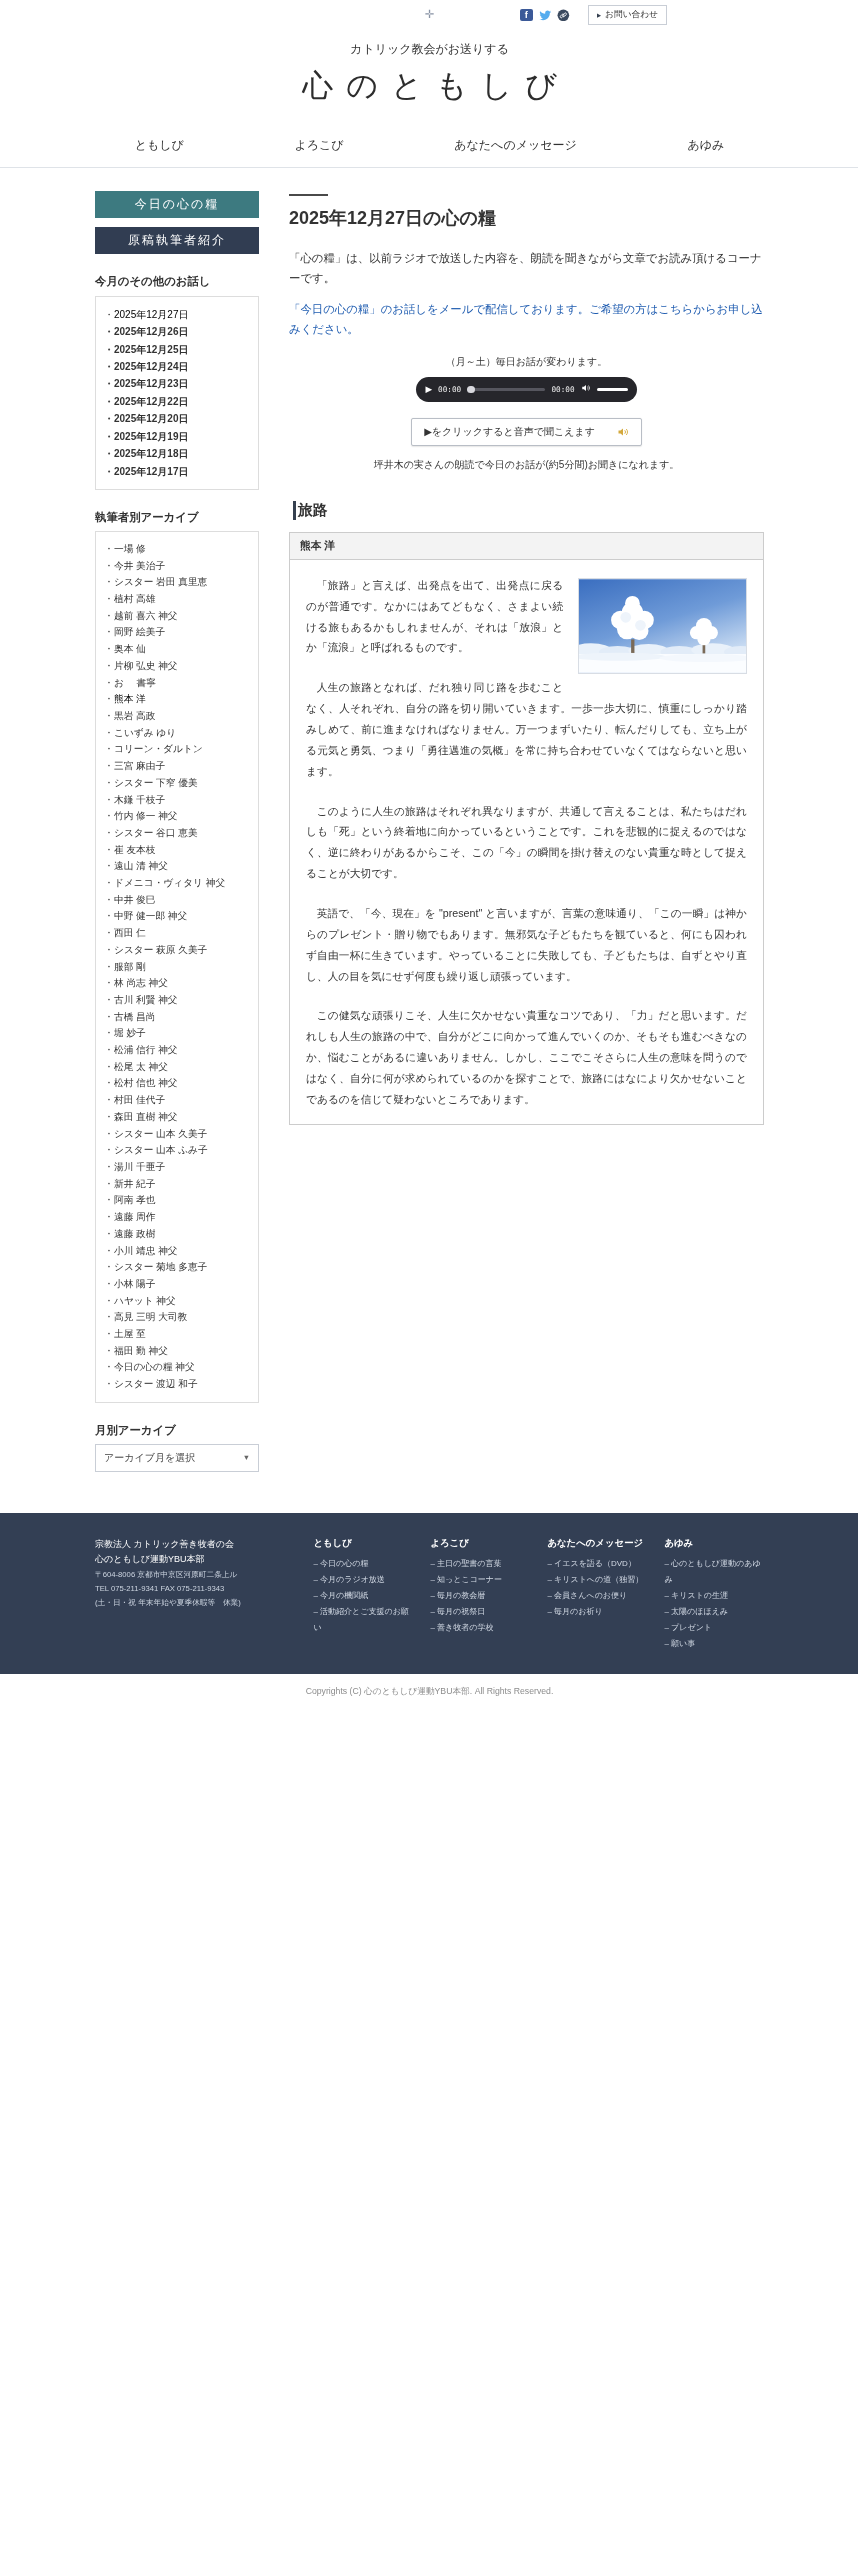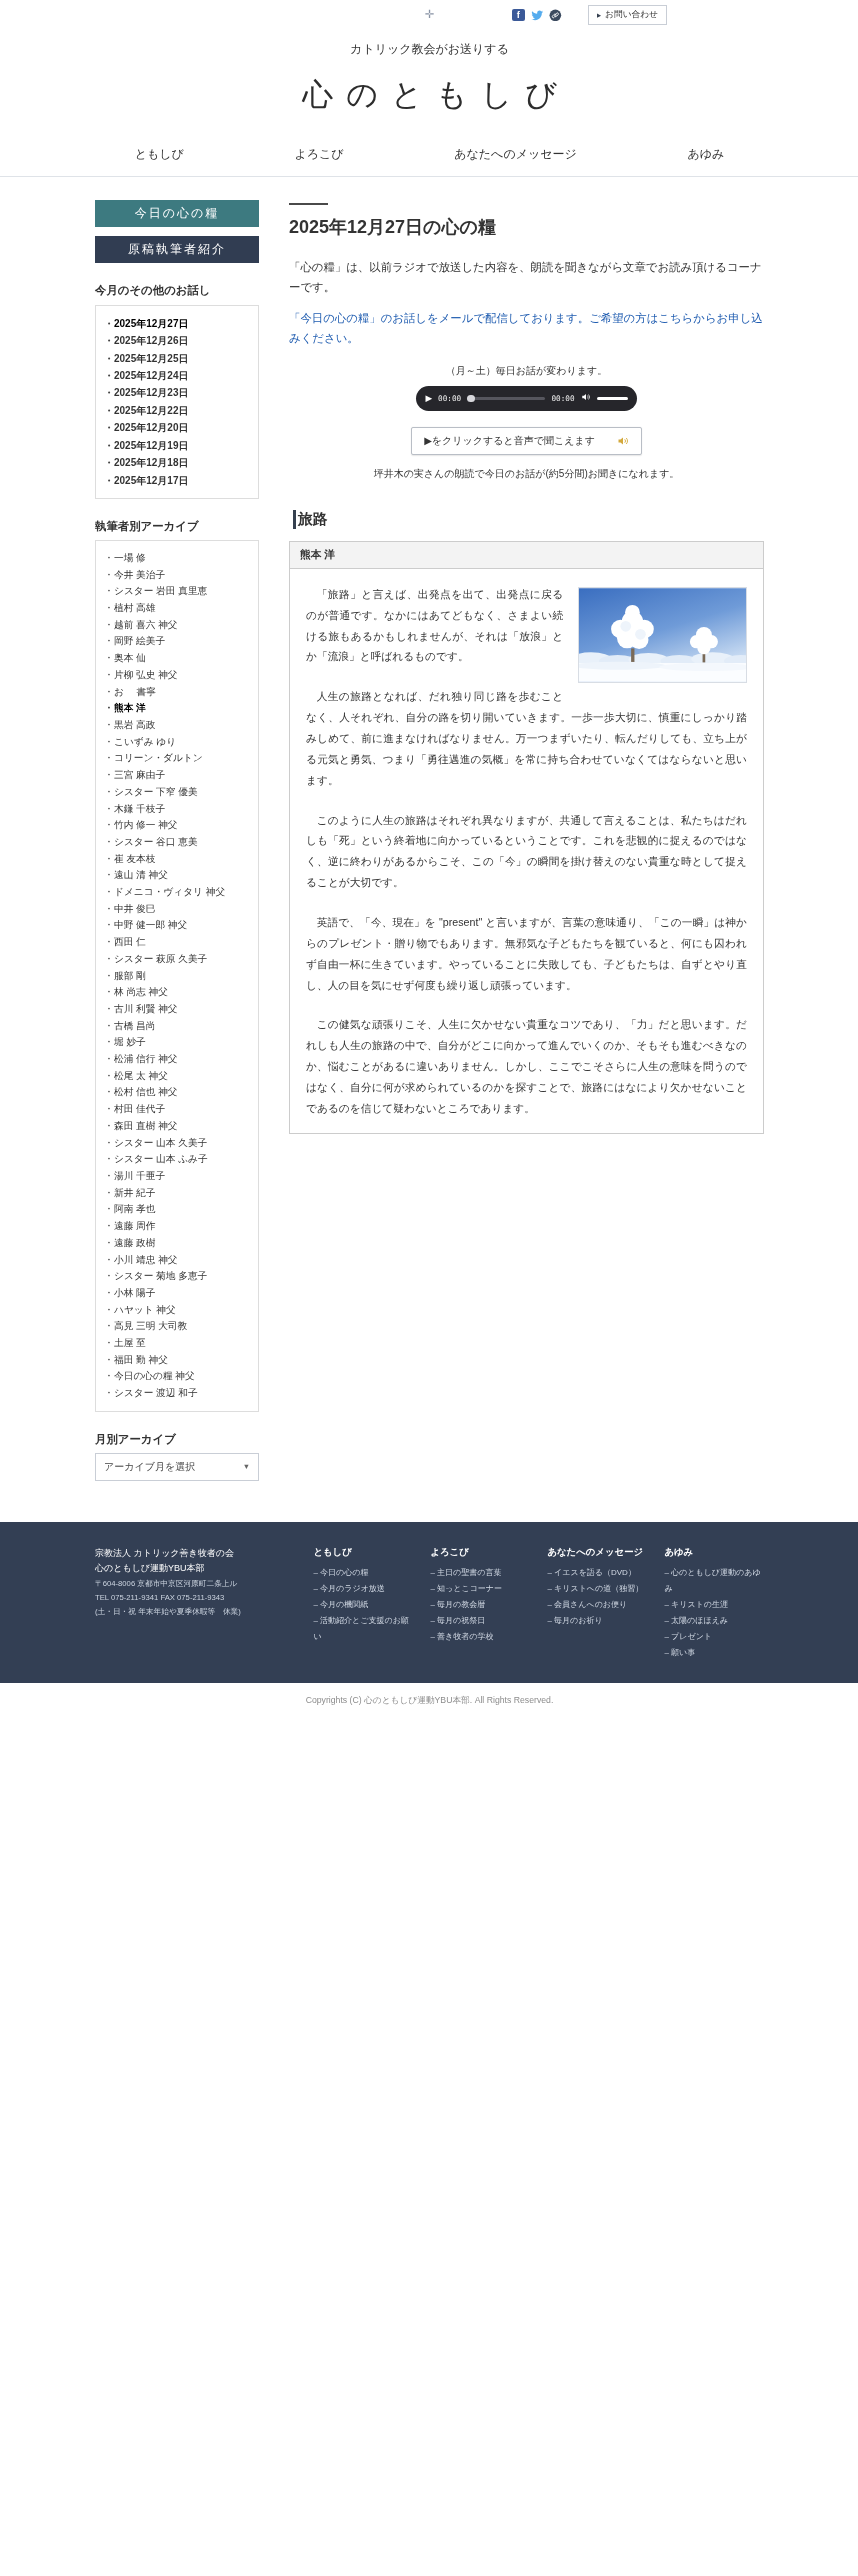--- a/index.html
+++ b/index.html
@@ -7,45 +7,45 @@
   .page{width:859px;min-height:2576px;margin:0 auto;background:#fff;position:relative;}
   a{text-decoration:none;color:inherit;cursor:pointer;}
   ul{margin:0;padding:0;list-style:none;}
 
   
   .topbar{width:669px;margin:0 auto;position:relative;height:29px;}
   .cross-orn{position:absolute;left:50%;top:6.7px;transform:translateX(-50%);color:#8a94a6;font-size:11.4px;}
   .topbar-right{position:absolute;right:97px;top:5.3px;display:flex;align-items:center;gap:6px;}
   .soc{width:12.7px;height:12.7px;display:flex;align-items:center;justify-content:center;}
   .fb{background:#3b5998;border-radius:2px;color:#fff;font-weight:bold;font-size:9.4px;line-height:12.7px;text-align:center;}
-  .contact-btn{display:flex;align-items:center;gap:4px;border:0.7px solid #c9ced6;background:#fff;padding:2.7px 8px;font-size:8.7px;color:#333;margin-left:20px;}
+  .contact-btn{display:flex;align-items:center;gap:4px;border:0.7px solid #c9ced6;background:#fff;padding:2.7px 8px;font-size:8.7px;color:#333;margin-left:12px;}
   .contact-btn .arr{font-size:5.3px;color:#35404f;}
 
   
   .tagline{text-align:center;font-size:12px;color:#333;margin:12px 0 0;}
-  .site-title{text-align:center;font-size:31px;font-weight:500;color:#2d2d2d;letter-spacing:.42em;text-indent:.42em;margin:16px 0 19px;}
+  .site-title{text-align:center;font-size:31px;font-weight:500;color:#2d2d2d;letter-spacing:.42em;text-indent:.42em;margin:7px 0 19px;}
   nav{border-bottom:0.7px solid #dfe3e8;}
   .nav-inner{width:669px;margin:0 auto;display:flex;justify-content:space-between;padding:0 37px;box-sizing:border-box;}
   .nav-item{font-size:12px;color:#333;padding:10.7px 2.7px 13.4px;display:block;}
 
   
   .container{width:669px;margin:0 auto;display:flex;gap:30px;padding-top:23px;align-items:flex-start;}
   .side{width:164px;flex-shrink:0;}
   .main{flex:1;min-width:0;}
 
   
   .side-btn{display:block;height:27px;line-height:27px;text-align:center;color:#fff;font-size:12px;letter-spacing:2px;margin-bottom:9.4px;}
   .side-btn.teal{background:#3d7a80;}
   .side-btn.navy{background:#313d52;}
   .side-heading{font-size:11.4px;font-weight:600;color:#333;margin:20px 0 6.7px;}
   .side-box{border:0.7px solid #ddd;background:#fff;padding:8.7px 8px;}
   .side-list li{position:relative;padding-left:10px;font-size:10px;line-height:17.4px;color:#333;}
   .side-list li::before{content:"・";position:absolute;left:0;color:#444;}
   .side-list.dates li{font-weight:600;}
-  .side-list li.current{font-weight:700;color:#000;}
+  .side-list li.current{font-weight:400;color:#000;}
   .authors li{font-size:9.7px;line-height:16.7px;}
   .archive-select{border:0.7px solid #c9ced6;background:#fff;height:25.4px;display:flex;align-items:center;justify-content:space-between;padding:0 8px;font-size:10px;color:#444;margin-top:2.7px;}
   .archive-select .caret{color:#666;font-size:7.4px;}
 
   
   .title-rule{width:39px;height:2px;background:#4a4a4a;margin:2.7px 0 10.7px;}
   .page-title{font-size:18px;font-weight:700;color:#333;margin:0 0 19px;}
   .intro{font-size:11.4px;line-height:1.75;color:#333;margin:0;}
   .intro-mail{font-size:11.4px;line-height:1.75;font-weight:400;color:#1f5cb0;margin:10.7px 0 0;}
   .schedule{text-align:center;font-size:10px;color:#333;margin:14.7px 0 0;}

